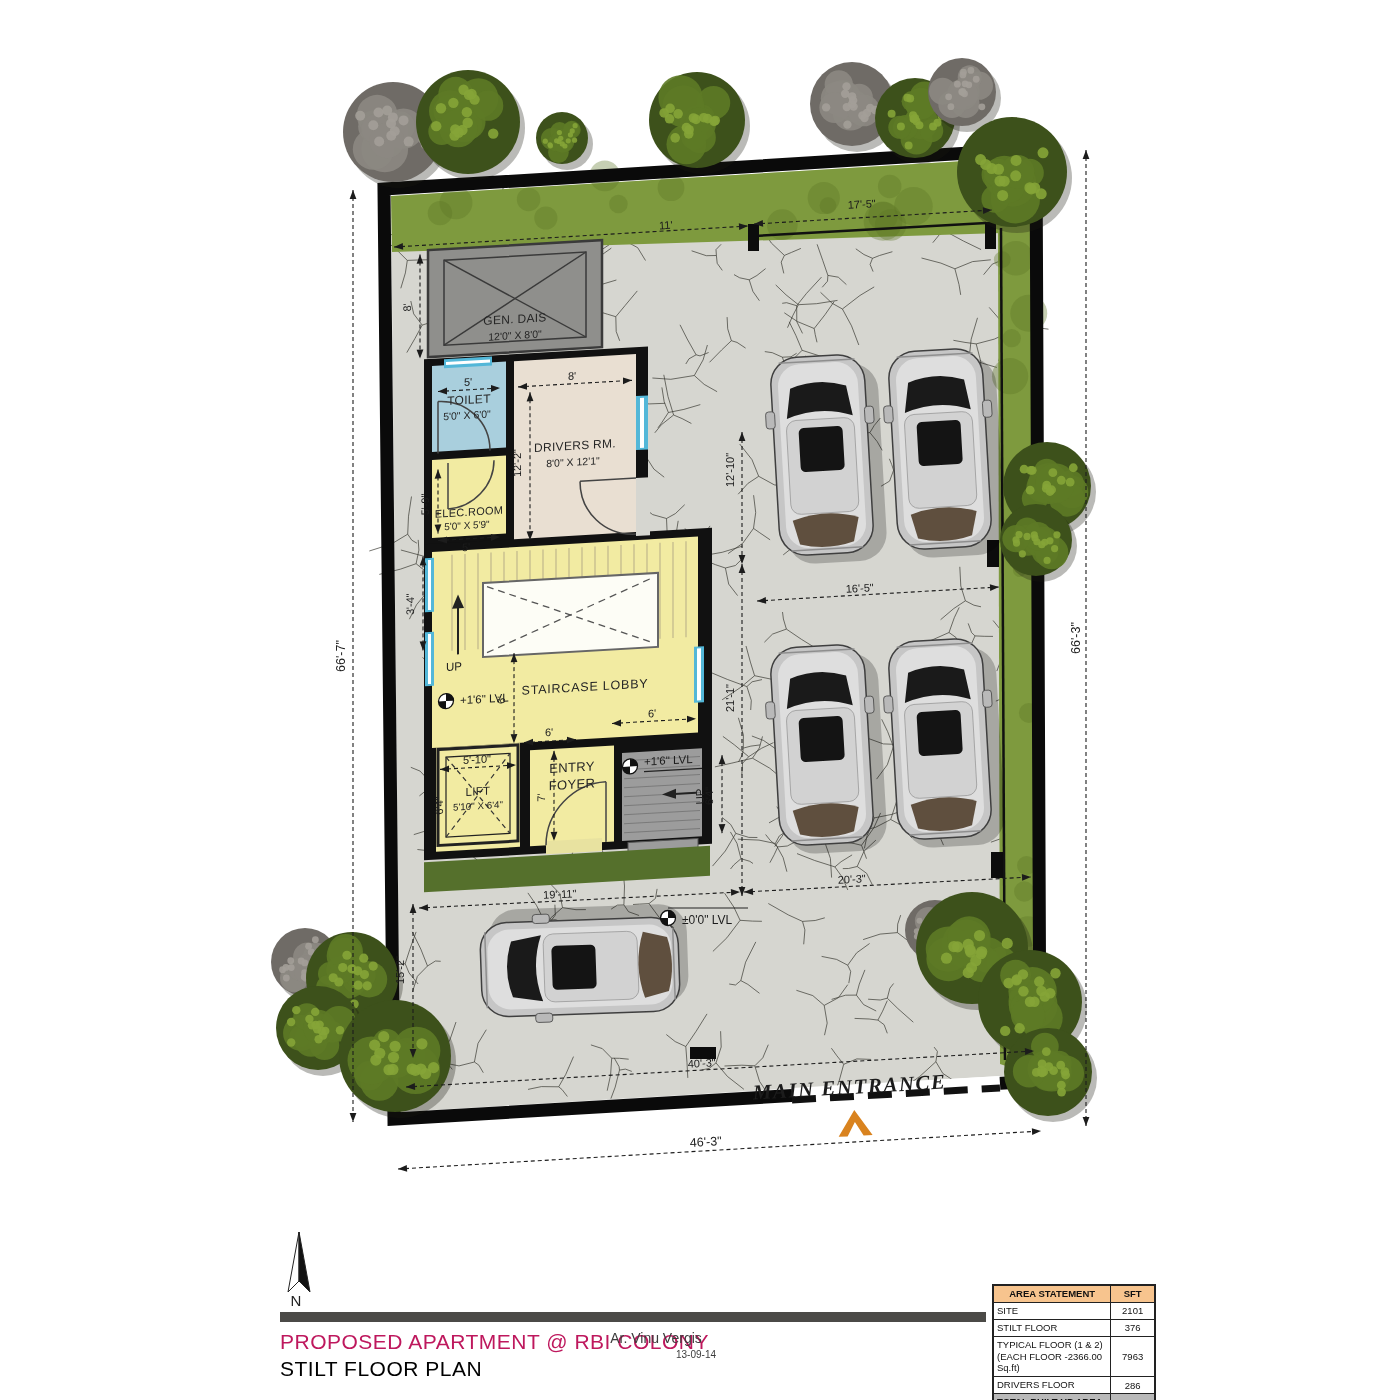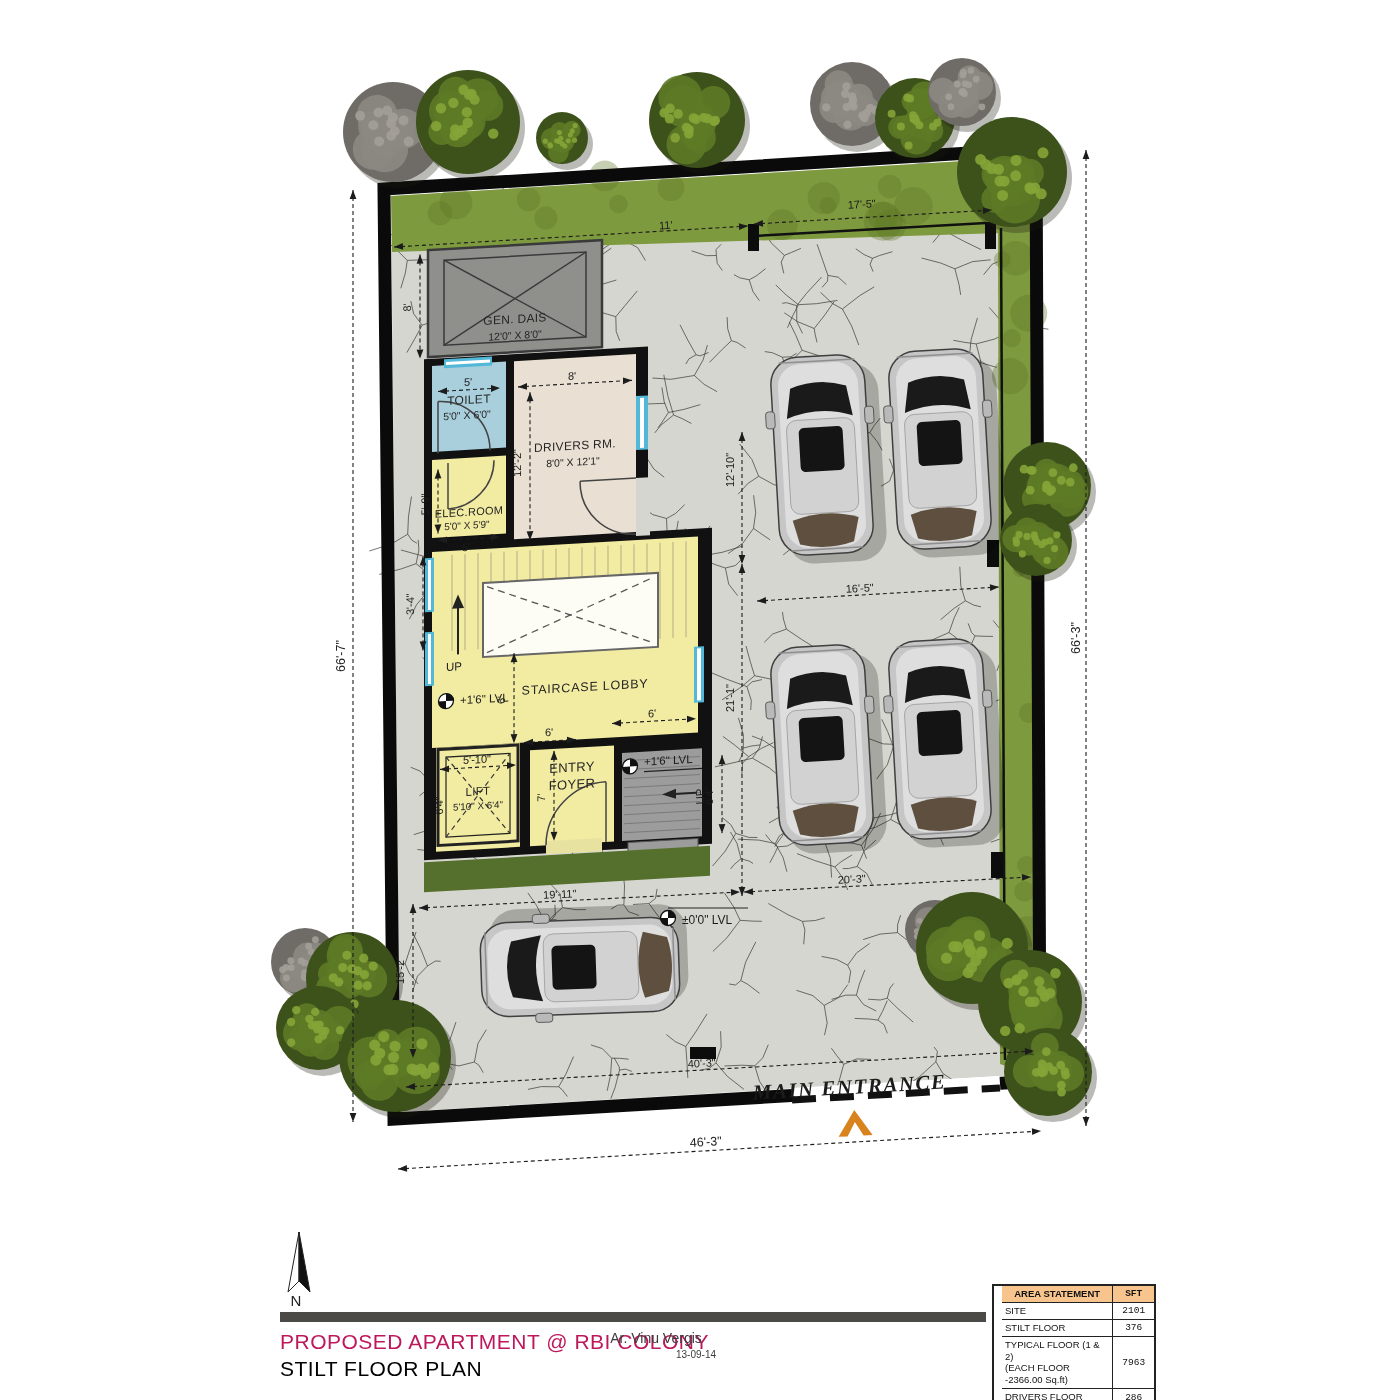--- a/index.html
+++ b/index.html
@@ -16,24 +16,24 @@
   #titleblock{position:absolute;left:280px;top:1312px;width:710px;}
   #titlebar{width:706px;height:10px;background:#4b4a47;}
   #title1{margin-top:8px;font-size:21px;color:#be185d;letter-spacing:.5px;}
   #title2{margin-top:3px;font-size:21px;color:#000000;letter-spacing:.5px;}
   #architect{position:absolute;left:606px;top:1330px;width:100px;text-align:center;
              font-size:14px;color:#3c3c3c;}
   #archdate{position:absolute;left:652px;top:1349px;width:88px;text-align:center;
             font-size:10px;color:#3c3c3c;}
   #areatable{position:absolute;left:992px;top:1284px;width:160px;border:2px solid #222;
              font-size:9.5px;color:#111;background:#fff;}
-  .trow{display:flex;border-top:1px solid #222;margin-left:8px;}
+  .trow{display:flex;border-top:1px solid #222;}
   .trow:first-child{border-top:none;}
   .tname{width:114px;padding:2px 3px;border-right:1px solid #222;white-space:pre-line;line-height:1.25;}
-  .tval{width:40px;padding:2px 2px;text-align:right;display:flex;align-items:center;justify-content:center;font-family:Liberation Mono, monospace;}
+  .tval{width:40px;padding:2px 2px;text-align:right;display:flex;align-items:center;justify-content:center;}
   .thead{background:#f7c48e;font-weight:bold;}
   .thead .tname{text-align:center;}
   .ttotal{background:#b9b9b9;font-weight:bold;}
 </style>
 </head>
 <body>
 
 <div id="page">
 <svg id="plan" width="1400" height="1400" viewBox="0 0 1400 1400">
 

